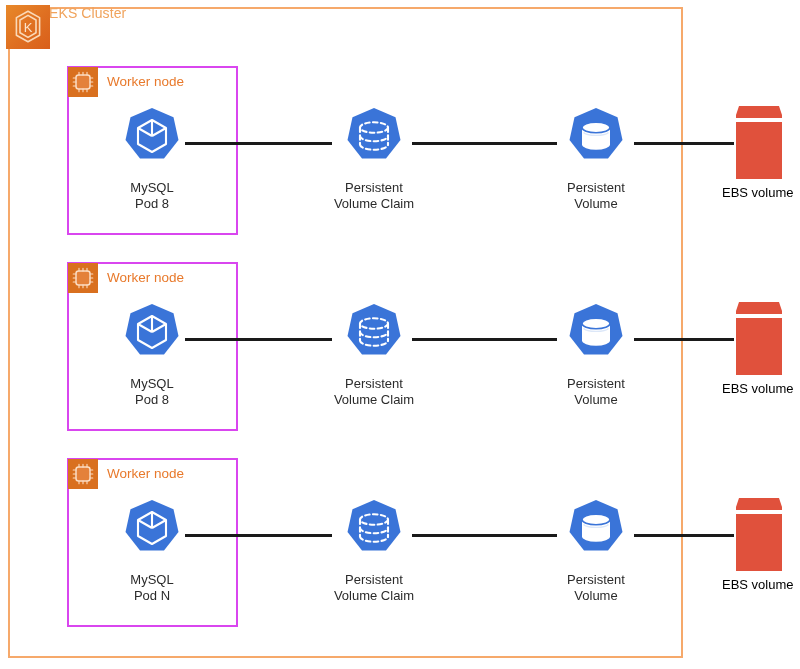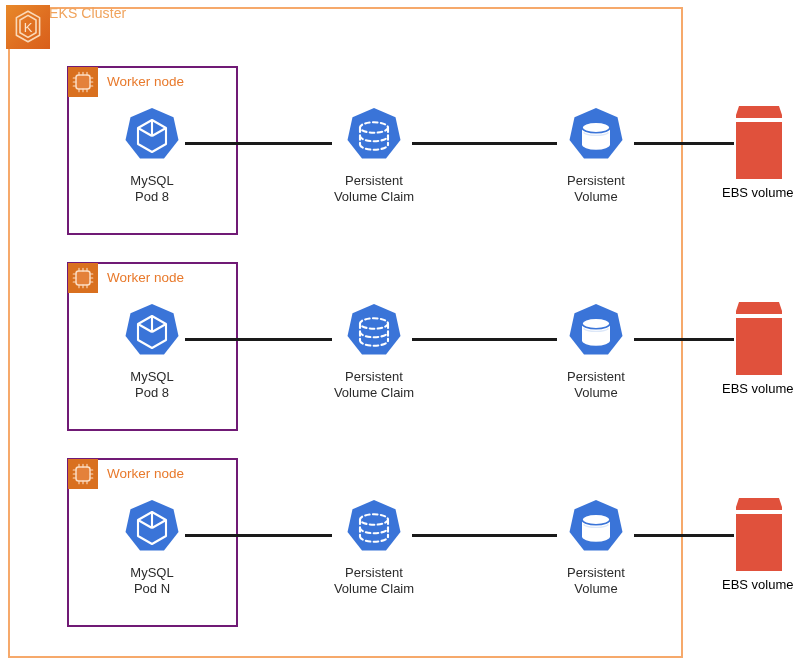--- a/index.html
+++ b/index.html
@@ -51,21 +51,21 @@
     height: 44px;
     background: linear-gradient(135deg, #E8892A 0%, #DF6F21 55%, #D95F1B 100%);
   }
   .eks-badge svg { display: block; }
 
   
   .worker-box {
     position: absolute;
     width: 171px;
     height: 169px;
-    border: 2px solid #701a75;
+    border: 2px solid #d946ef;
     box-sizing: border-box;
     background: transparent;
   }
   .worker-badge {
     position: absolute;
     left: -1px;
     top: -1px;
     width: 30px;
     height: 30px;
     background: #D9701F;
@@ -80,21 +80,21 @@
     white-space: nowrap;
   }
 
   
   .node {
     position: absolute;
     text-align: center;
   }
   .node .glyph { display: block; margin: 0 auto; }
   .caption {
-    margin-top: 5px;
+    margin-top: 12px;
     font-size: 13px;
     line-height: 16px;
     color: #2B2B2B;
     white-space: nowrap;
   }
   .caption .ln { display: block; }
 
   
   .ebs {
     position: absolute;

